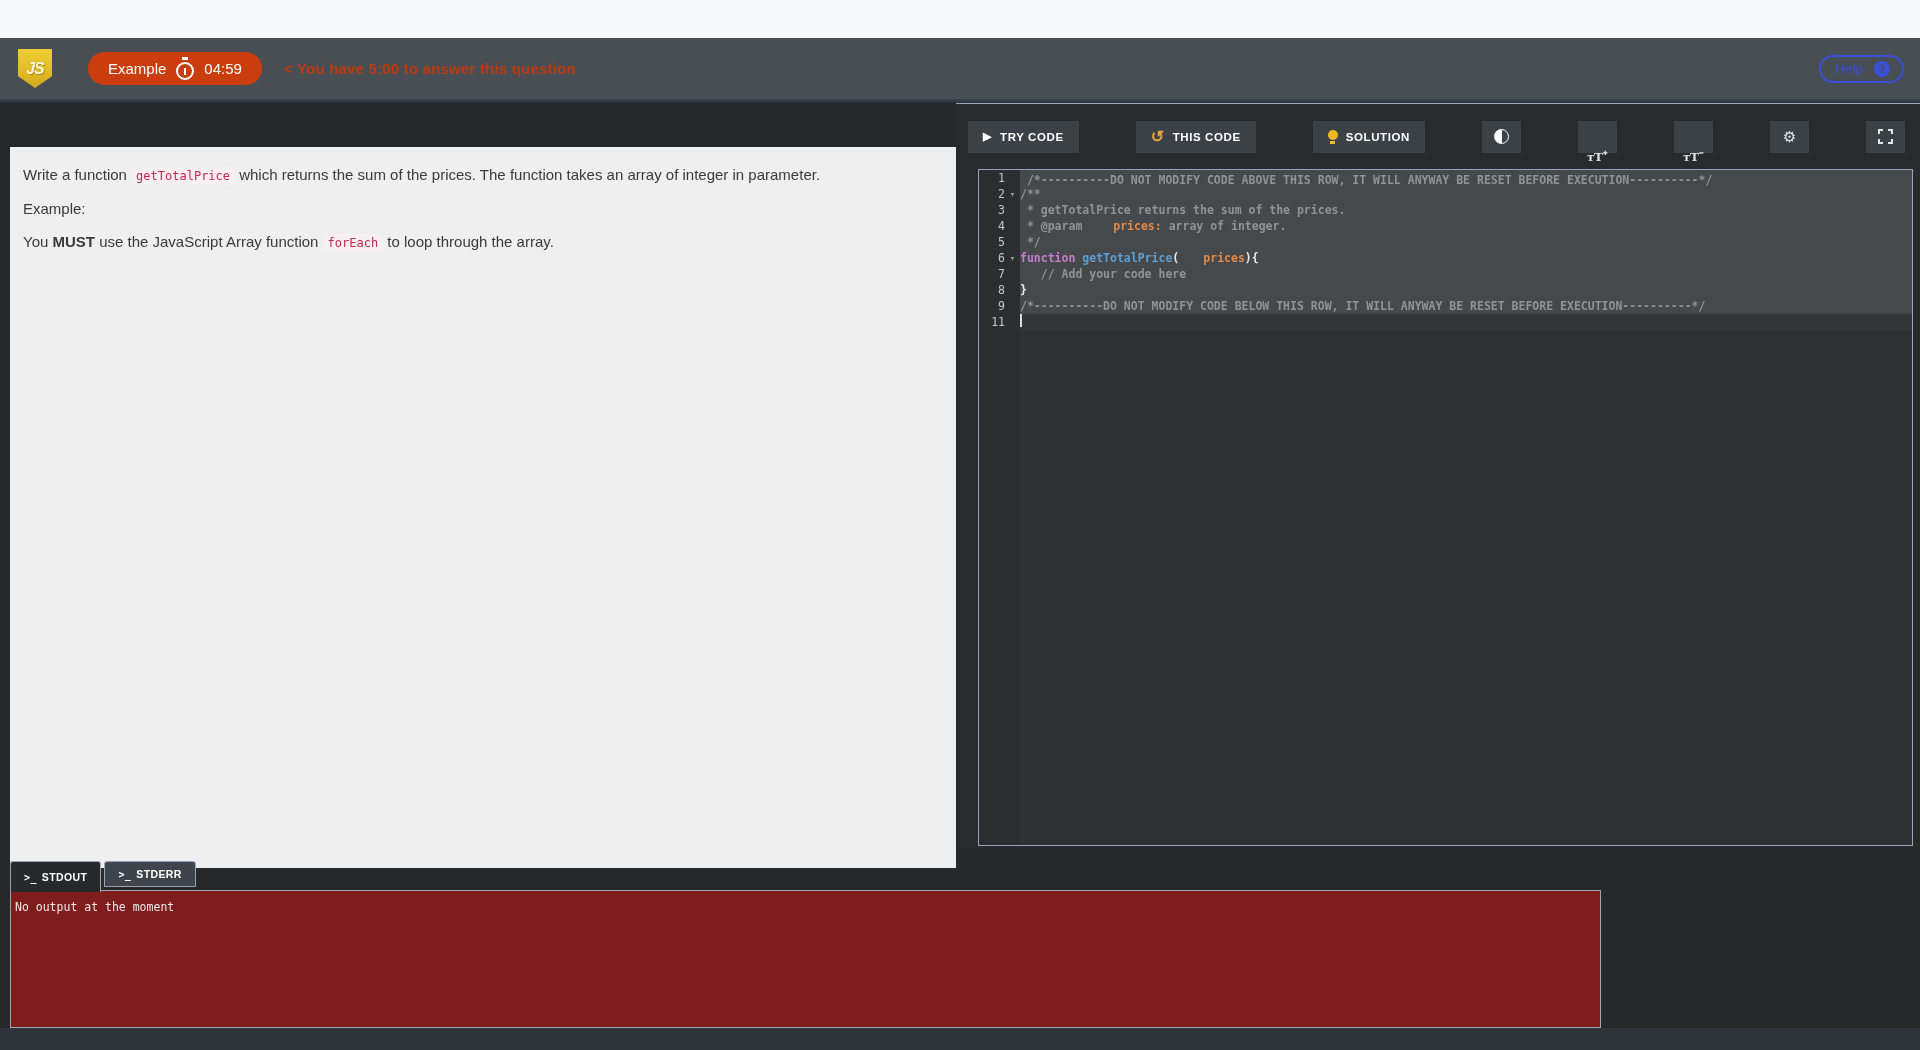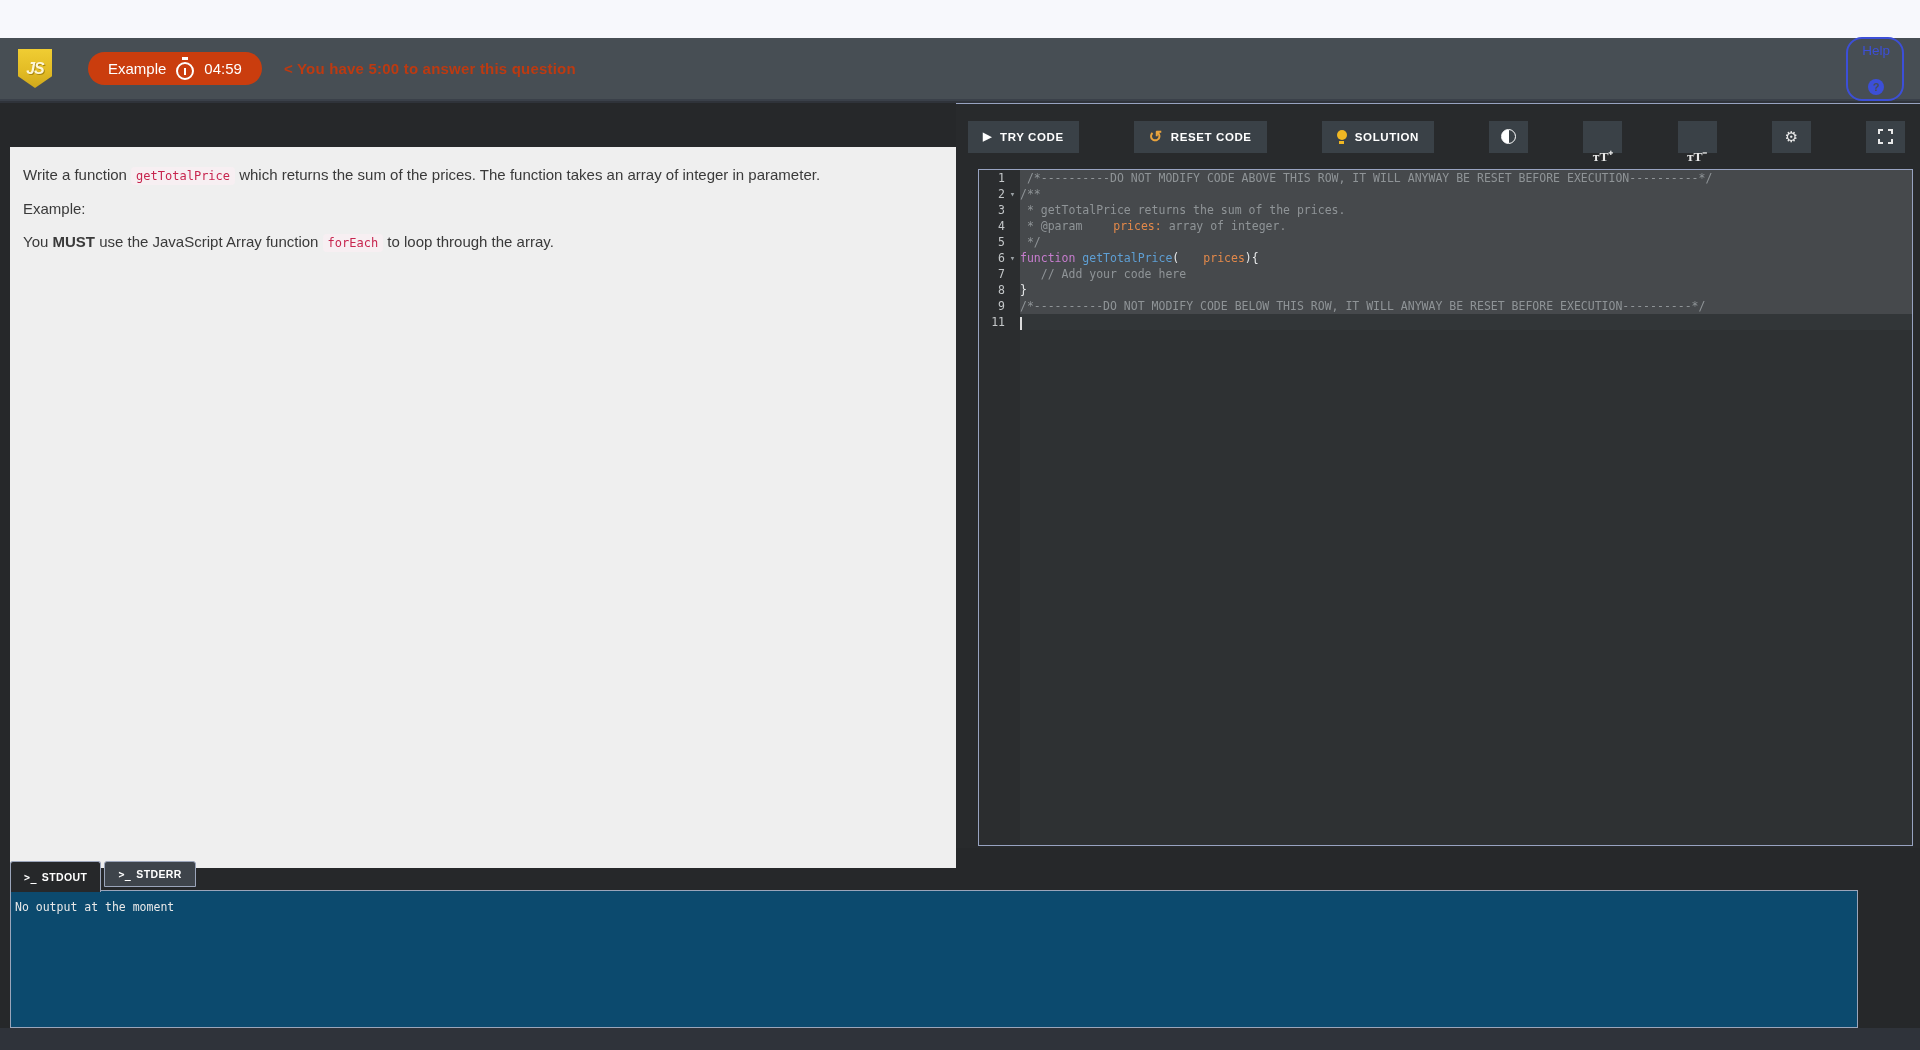--- a/index.html
+++ b/index.html
@@ -14,23 +14,23 @@
              clip-path:polygon(0 0,100% 0,100% 70%,50% 100%,0 70%); display:flex; align-items:center; justify-content:center; }
   .js-logo span { color:#fdf6d8; font-weight:bold; font-style:italic; font-size:16px; letter-spacing:-1px;
                   text-shadow:1px 1px 0 #a8860e; }
   .q-pill { margin-left:36px; background:#ca3d0e; border-radius:17px; height:33px; padding:0 20px;
             display:flex; align-items:center; gap:9px; color:#fff; font-size:15px; cursor:default; border:none; }
   .stopwatch { position:relative; width:20px; height:23px; }
   .sw-circle { position:absolute; bottom:0; left:1px; width:18px; height:18px; border:2px solid #fff; border-radius:50%; }
   .sw-stem { position:absolute; top:0; left:7px; width:6px; height:3px; background:#fff; }
   .sw-hand { position:absolute; bottom:5px; left:9px; width:2px; height:7px; background:#fff; }
   .warning { margin-left:22px; color:#bd3a11; font-weight:bold; font-size:15px; letter-spacing:.2px; }
-  .help-btn { margin-left:auto; margin-right:16px; display:flex; align-items:center; gap:21px;
+  .help-btn { margin-left:auto; margin-right:16px; display:flex; align-items:center; gap:11px;
               border:2px solid #3c4fd8; border-radius:16px; padding:4px 12px 4px 14px; background:transparent;
-              color:#3c4fd8; font-size:13.5px; cursor:pointer;flex-direction:column; }
+              color:#3c4fd8; font-size:13.5px; cursor:pointer; }
   .help-q { width:16px; height:16px; border-radius:50%; background:#3c4fd8; color:#474e54; font-weight:bold;
             font-size:11px; display:flex; align-items:center; justify-content:center; }
 
   
   .main { position:absolute; left:0; top:103px; width:1920px; height:925px; background:#26282a; }
 
   
   .q-panel { position:absolute; left:10px; top:24px; width:946px; height:721px; background:#efefef;
              padding:17px 16px 0 13px; color:#3a3a3a;margin-top:20px; }
   .q-panel p { font-size:15px; line-height:1.5; margin-bottom:11px; }
@@ -66,41 +66,41 @@
   .gear-glyph { color:#e8e8e8; font-size:15px; }
 
   
   .editor { position:absolute; left:22px; top:65px; width:935px; height:677px; border:1px solid #98a3c1;
             background:#2e3133; display:flex; flex-direction:column; overflow:hidden; cursor:text; }
   .ed-row { display:flex; height:16px; line-height:16px; font-family:"DejaVu Sans Mono", monospace; font-size:11.5px; }
   .ed-row .gut { width:41px; background:#2b2d2f; color:#c4c7c9; display:flex; justify-content:flex-end;
                  align-items:center; flex-shrink:0; }
   .ed-row .gut span:first-child { text-align:right; }
   .ed-row .gut .fold { width:15px; color:#9aa0a4; font-size:9px; text-align:center; }
-  .ed-row .code { flex:1; background:#46494c; white-space:pre; display:flex; align-items:flex-end; }
+  .ed-row .code { flex:1; background:#46494c; white-space:pre; display:flex; align-items:flex-start;font-weight:bold; }
   .ed-row.active .code { background:#323638; }
   .ed-row.first .code { padding-top:2px; }
   .ed-filler { flex:1; display:flex; }
   .ed-filler .gut { width:41px; background:#2b2d2f; }
   .ed-filler .rest { flex:1; background:#2e3133; }
   .cursor { width:2px; height:13px; background:#dcdcdc; display:inline-block; }
   .tk-comment { color:#8f9497; }
   .tk-keyword { color:#c77dce; }
   .tk-func { color:#5e9fd4; }
   .tk-orange { color:#e3894a;margin-left:24px; }
   .tk-plain { color:#e8eaeb; }
 
   
   .out-tabs { position:absolute; left:10px; top:758px; display:flex; gap:3px; align-items:flex-start; z-index:3; }
   .otab { display:flex; align-items:center; gap:5px; border:1px solid #9ba5ba; border-radius:3px 3px 0 0;
           background:#3e444b; color:#fff; font-size:10.5px; font-weight:bold; letter-spacing:.4px;
           padding:0 13px; height:26px; cursor:pointer; }
   .otab.active { background:#26282a; height:31px; border-bottom:none; }
   .term-glyph { font-family:"DejaVu Sans Mono", monospace; font-weight:bold; font-size:10px; }
-  .out-box { position:absolute; left:10px; top:787px; width:1848px; height:138px; background:#0c4a6e;
+  .out-box { position:absolute; left:10px; top:787px; width:1591px; height:138px; background:#7f1d1d;
              border:1px solid #9ba5ba; padding:9px 4px; font-family:"DejaVu Sans Mono", monospace;
              font-size:11.5px; color:#e9e9e9; z-index:2; }
 </style>
 </head>
 <body>
 
 <div class="top-strip"></div>
 
 <div class="header">
   <div class="js-logo">
@@ -133,21 +133,21 @@
   <div class="v-splitter"></div>
 
   <div class="e-panel">
     <div class="toolbar">
       <button class="tb-btn">
         <span class="play-glyph">▶</span>
         <span>TRY CODE</span>
       </button>
       <button class="tb-btn">
         <span class="reset-glyph">↺</span>
-        <span>RESET CODE</span>
+        <span>THIS CODE</span>
       </button>
       <button class="tb-btn">
         <span class="bulb">
             <span class="bulb-globe"></span>
             <span class="bulb-base"></span>
           </span>
         <span>SOLUTION</span>
       </button>
       <button class="tb-icon-btn">
         <span class="contrast-circle"></span>

